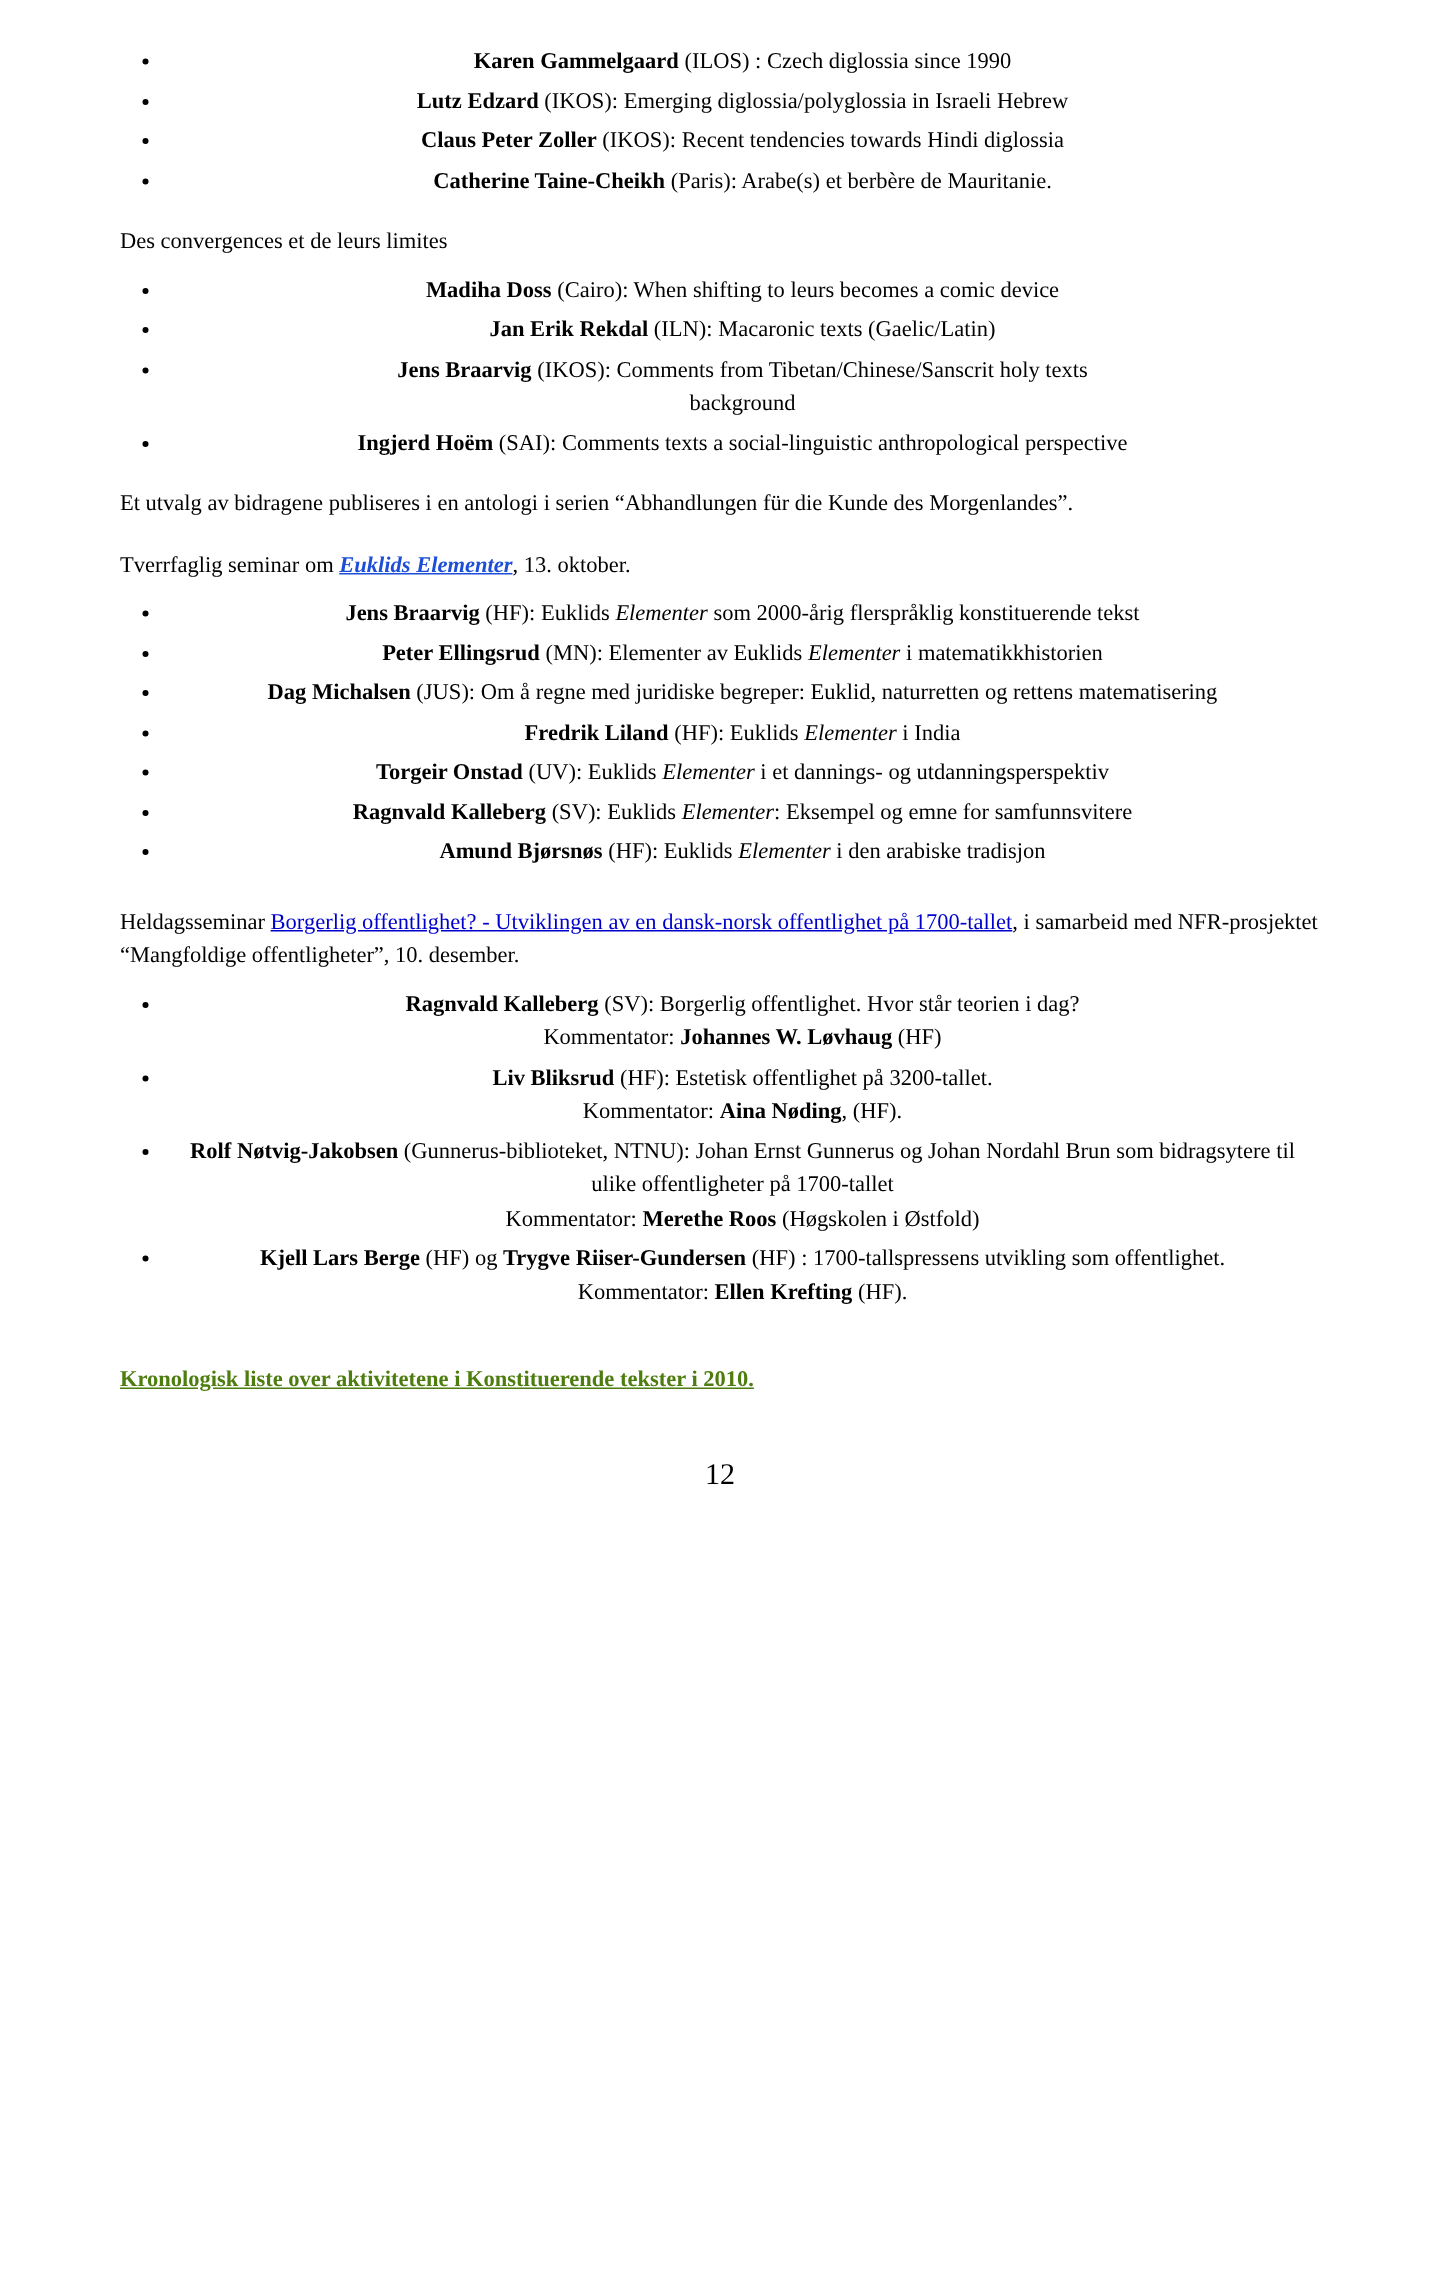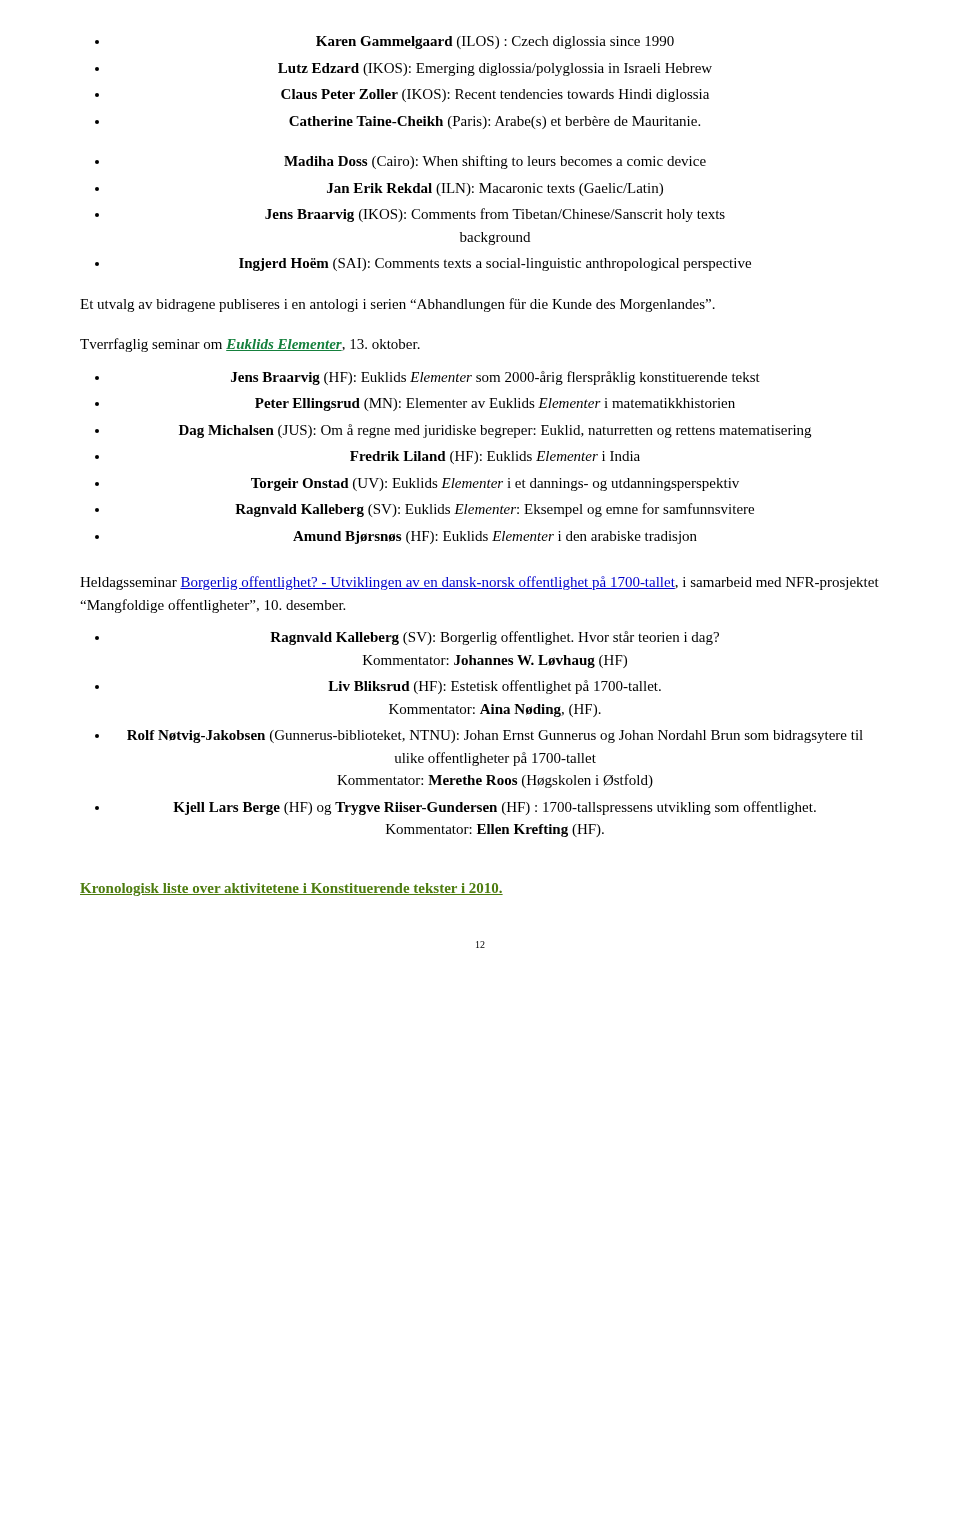--- a/index.html
+++ b/index.html
@@ -31,34 +31,34 @@
       text-align: center;
     }
     p {
       line-height: 1.5;
       margin-bottom: 10px;
     }
     .section-block {
       margin-bottom: 18px;
     }
     a {
-      color: #15803d;
+      color: #1d4ed8;
       text-decoration: underline;
     }
     .bold {
       font-weight: bold;
     }
     .bold-italic {
       font-weight: bold;
       font-style: italic;
     }
     .page-number {
       text-align: center;
       margin-top: 40px;
-      font-size: 10px;
+      font-size: 20px;
     }
     .background-text {
       display: inline;
     }
     .final-link {
       color: #4d7c0f;
       text-decoration: underline;
       font-weight: bold;
     }
     .heldags-link {
@@ -83,20 +83,21 @@
       <li>
         <span class="bold">Claus Peter Zoller</span><span> (IKOS): Recent tendencies towards Hindi diglossia</span>
       </li>
       <li>
         <span class="bold">Catherine Taine-Cheikh</span><span> (Paris): Arabe(s) et berbère de Mauritanie.</span>
       </li>
     </ul>
   </div>
 
   <div class="section-block">
+    <p>Des convergences et de leurs limites</p>
     <ul>
       <li>
         <span class="bold">Madiha Doss</span><span> (Cairo): When shifting to leurs becomes a comic device</span>
       </li>
       <li>
         <span class="bold">Jan Erik Rekdal</span><span> (ILN): Macaronic texts (Gaelic/Latin)</span>
       </li>
       <li>
         <span class="bold">Jens Braarvig</span><span> (IKOS): Comments from Tibetan/Chinese/Sanscrit holy texts</span><br>
         <span class="background-text">background</span>
@@ -145,21 +146,21 @@
   <div class="section-block">
     <p>
       <span>Heldagsseminar </span><a href="#" class="heldags-link">Borgerlig offentlighet? - Utviklingen av en dansk-norsk offentlighet på 1700-tallet</a><span>, i samarbeid med NFR-prosjektet “Mangfoldige offentligheter”, 10. desember.</span>
     </p>
     <ul>
       <li>
         <span class="bold">Ragnvald Kalleberg</span><span> (SV): Borgerlig offentlighet. Hvor står teorien i dag?</span><br>
         <span>Kommentator: </span><span class="bold">Johannes W. Løvhaug</span><span> (HF)</span>
       </li>
       <li>
-        <span class="bold">Liv Bliksrud</span><span> (HF): Estetisk offentlighet på 1700-tallet.</span><br>
+        <span class="bold">Liv Bliksrud</span><span> (HF): Estetisk offentlighet på 3200-tallet.</span><br>
         <span>Kommentator: </span><span class="bold">Aina Nøding</span><span>, (HF).</span>
       </li>
       <li>
         <span class="bold">Rolf Nøtvig-Jakobsen</span><span> (Gunnerus-biblioteket, NTNU): Johan Ernst Gunnerus og Johan Nordahl Brun som bidragsytere til ulike offentligheter på 1700-tallet</span><br>
         <span>Kommentator: </span><span class="bold">Merethe Roos</span><span> (Høgskolen i Østfold)</span>
       </li>
       <li>
         <span class="bold">Kjell Lars Berge</span><span> (HF)  og </span><span class="bold">Trygve Riiser-Gundersen</span><span> (HF) : 1700-tallspressens utvikling som offentlighet.</span><br>
         <span>Kommentator: </span><span class="bold">Ellen Krefting</span><span> (HF).</span>
       </li>

